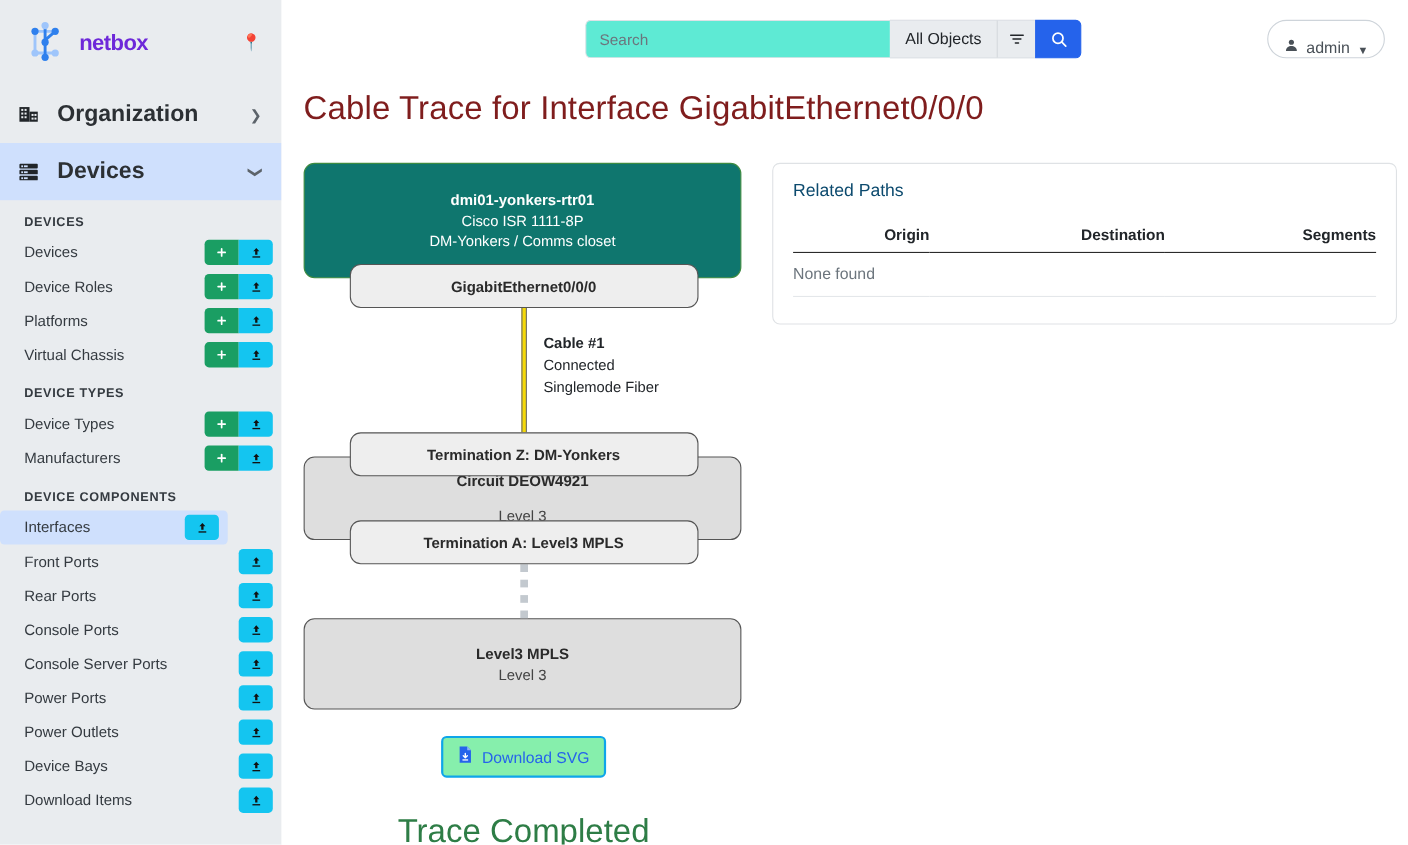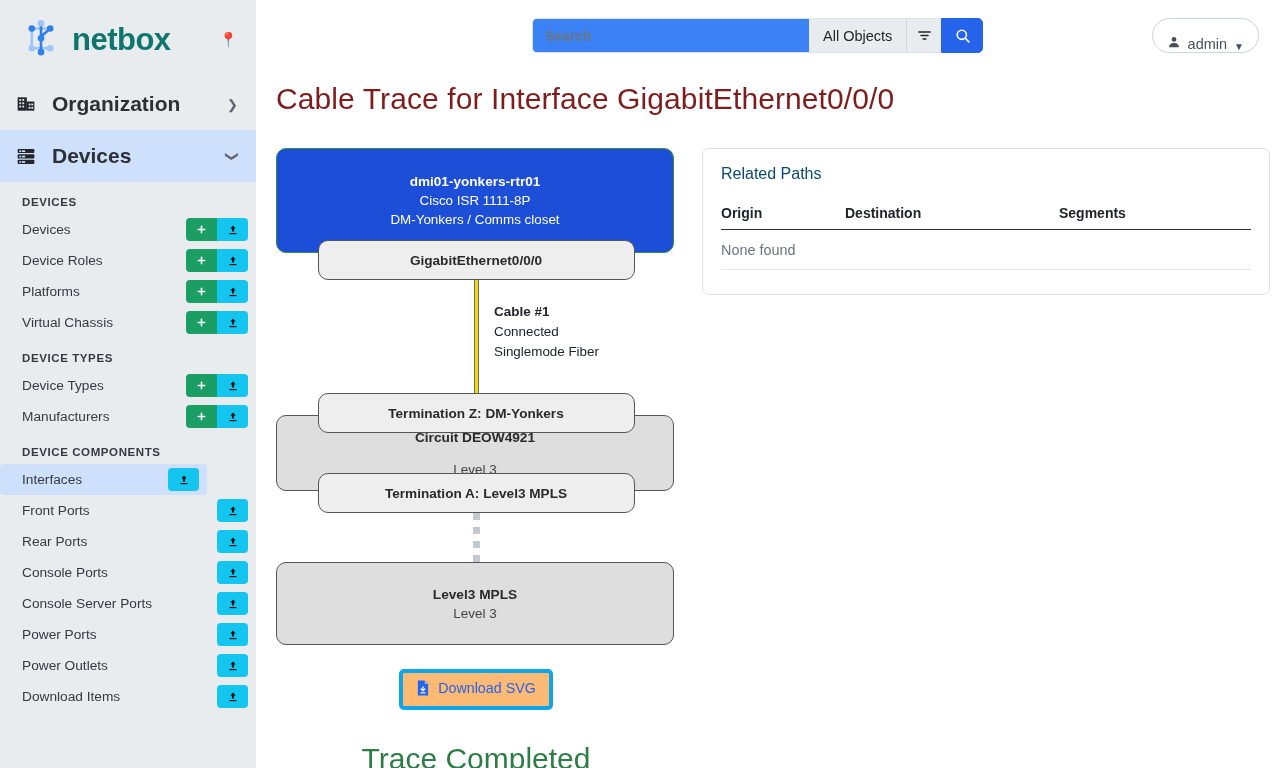--- a/index.html
+++ b/index.html
@@ -18,21 +18,21 @@
     flex: 0 0 256px;
     overflow: hidden;
     position: relative;
   }
   .brand {
     height: 78px; display: flex; align-items: center;
     padding: 0 18px 0 20px; gap: 10px;
   }
   .brand-logo { width: 42px; height: 42px; flex: 0 0 42px; }
   .brand-word {
-    font-size: 31px; font-weight: 700; color: #0f766e;
+    font-size: 20px; font-weight: 700; color: #6d28d9;
     letter-spacing: -0.5px; line-height: 1;
   }
   .brand-pin { margin-left: auto; color: #f26722; font-size: 15px; line-height: 1; }
 
   .navgroup {
     display: flex; align-items: center; gap: 14px;
     padding: 0 18px 0 14px; height: 52px;
     cursor: pointer; color: #2c3034;
   }
   .navgroup .nav-ico { width: 24px; height: 24px; flex: 0 0 24px;
@@ -64,23 +64,22 @@
   .btn-imp.solo { border-radius: 4px; }
 
   
   #main { flex: 1; height: 768px; position: relative; background: #fff; overflow: hidden; }
 
   .topbar { height: 70px; display: flex; align-items: center; position: relative; }
   .searchwrap { position: absolute; left: 276px; top: 18px; display: flex; height: 35px; }
   .search-input {
     width: 277px; height: 35px; border: 1px solid #dee2e6; border-right: none;
     border-radius: 5px 0 0 5px; padding: 0 12px; font-size: 14px;
-    color: #212529; outline: none; background: #3b82f6;
+    color: #212529; outline: none; background: #5eead4;
     font-family: "Liberation Sans", sans-serif;
-    font-weight: bold;
   }
   .search-input::placeholder { color: #6c757d; }
   .search-scope {
     height: 35px; background: #e9ecef; border: 1px solid #dee2e6;
     border-left: none; border-right: none;
     display: flex; align-items: center; padding: 0 14px;
     font-size: 14.5px; color: #212529; cursor: pointer;
   }
   .search-filter {
     height: 35px; width: 35px; background: #e9ecef; border: 1px solid #dee2e6;
@@ -150,39 +149,39 @@
     align-items: center; justify-content: center; gap: 7px; }
   .dot { width: 7px; height: 7px; background: #c3c9cf; }
 
   .node-end {
     background: #dedede; border-color: #555; width: 398px; height: 83px;
     gap: 4px; margin-top: 0;
   }
 
   .dl-row { display: flex; justify-content: center; margin-top: 24px; }
   .dl-btn {
-    border: 4px solid #0ea5e9; border-radius: 5px; background: #fdba74;
+    border: 2px solid #0ea5e9; border-radius: 5px; background: #86efac;
     color: #2563eb; font-size: 14.3px; padding: 7px 13px;
-    display: flex; align-items: flex-start; gap: 8px; cursor: pointer;
+    display: flex; align-items: flex-end; gap: 8px; cursor: pointer;
     font-family: "Liberation Sans", sans-serif;
   }
   .trace-done {
     text-align: center; font-size: 30px; color: #2e7d46;
     margin-top: 32px;
   }
 
   
   .card {
     width: 568px; flex: 0 0 568px; border: 1px solid #dfe2e5;
     border-radius: 7px; background: #fff; padding: 16px 18px 24px 18px;
   }
   .card-title { font-size: 16px; color: #0c4a6e; font-weight: 400; margin-bottom: 22px; }
   table.rp { width: 100%; border-collapse: collapse; }
   table.rp th {
-    text-align: left; font-size: 14px; font-weight: 700; color: #212529;
+    text-align: right; font-size: 14px; font-weight: 700; color: #212529;
     padding: 0 0 8px 0; border-bottom: 1.5px solid #2b2b2b;
   }
   table.rp th.c1 { width: 124px; }
   table.rp th.c2 { width: 214px; }
   table.rp td {
     font-size: 14.4px; color: #6c757d; padding: 12px 0 11px 0;
     border-bottom: 1px solid #e4e7ea;
   }
 </style>
 </head>
@@ -432,20 +431,31 @@
         <div class="btns">
           <div class="btn-imp solo">
             <svg width="12" height="12" viewBox="0 0 24 24" fill="#111">
               <path d="M12 3l5.5 6h-3.4v6h-4.2V9H6.5z"></path>
               <rect x="5" y="18" width="14" height="2.4"></rect>
             </svg>
           </div>
         </div>
       </div>
       <div class="navitem">
+        <span class="txt">Device Bays</span>
+        <div class="btns">
+          <div class="btn-imp solo">
+            <svg width="12" height="12" viewBox="0 0 24 24" fill="#111">
+              <path d="M12 3l5.5 6h-3.4v6h-4.2V9H6.5z"></path>
+              <rect x="5" y="18" width="14" height="2.4"></rect>
+            </svg>
+          </div>
+        </div>
+      </div>
+      <div class="navitem">
         <span class="txt">Download Items</span>
         <div class="btns">
           <div class="btn-imp solo">
             <svg width="12" height="12" viewBox="0 0 24 24" fill="#111">
               <path d="M12 3l5.5 6h-3.4v6h-4.2V9H6.5z"></path>
               <rect x="5" y="18" width="14" height="2.4"></rect>
             </svg>
           </div>
         </div>
       </div>
@@ -486,21 +496,21 @@
       <span style="font-size:10px;">▼</span>
     </div>
   </div>
 
   <h1 class="page-title">Cable Trace for Interface GigabitEthernet0/0/0</h1>
 
   <div class="content">
 
     <div class="tracecol">
 
-      <div class="node node-device" style="background: #1d4ed8;">
+      <div class="node node-device" style="background: #0f766e;">
         <div class="nd-title">dmi01-yonkers-rtr01</div>
         <div class="nd-sub">Cisco ISR 1111-8P</div>
         <div class="nd-sub">DM-Yonkers / Comms closet</div>
       </div>
 
       <div class="node node-term">
         <span>GigabitEthernet0/0/0</span>
       </div>
 
       <div class="cablewrap">

